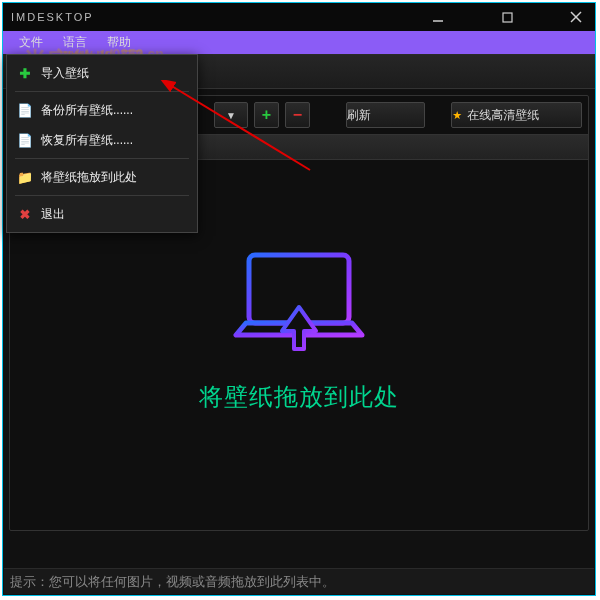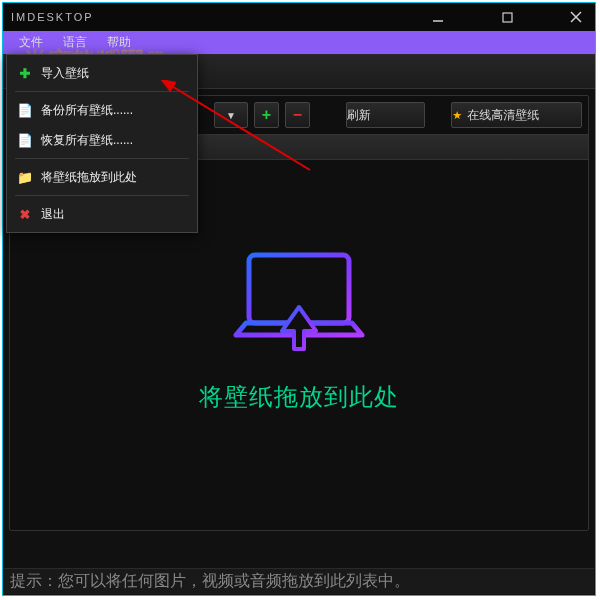--- a/index.html
+++ b/index.html
@@ -22,21 +22,21 @@
   .btn { height: 26px; border: 1px solid #444; background: linear-gradient(#2a2a2a,#1a1a1a); border-radius: 2px; color:#ddd; font-size:12px; display:flex; align-items:center; justify-content:flex-start; cursor:pointer; }
   .btn-refresh { width: 90px; margin-left: 30px; }
   .btn-online { width: 148px; margin-left: 20px; gap:5px; }
   .star { color:#ffb400; font-size:11px; }
   .table-head { display:flex; height:26px; background:linear-gradient(#2c2c2c,#222); border-top:1px solid #333; border-bottom:1px solid #333; color:#ccc; font-size:12px; align-items:center; }
   .th1 { flex:0 0 140px; border-right:1px solid #333; height:100%; }
   .th2 { flex:1; padding-left:8px; display:flex; align-items:center; }
   .drop-area { text-align:center; padding-top:87px; height:370px; }
   .laptop-svg { margin: 0 auto; display:block; }
   .drop-text { color:#00d68f; font-size:24px; margin-top:24px; letter-spacing:1px; }
-  .statusbar { position:absolute; left:1px; right:1px; bottom:1px; height:26px; background:#191919; color:#888; font-size:16px; display:flex; align-items:center; padding-left:6px; border-top:1px solid #2a2a2a; }
+  .statusbar { position:absolute; left:1px; right:1px; bottom:1px; height:26px; background:#191919; color:#888; font-size:13px; display:flex; align-items:center; padding-left:6px; border-top:1px solid #2a2a2a; }
   
   .dropdown { position:absolute; left:6px; top:54px; width:192px; background:#1f1f1f; border:1px solid #444; box-shadow:0 3px 12px rgba(0,0,0,0.7); z-index:5; padding:3px 0; }
   .dropdown .item { display:flex; align-items:center; height:30px; padding:0 10px; color:#eee; font-size:12px; cursor:pointer; gap:8px; }
   .dropdown .sep { height:1px; background:#3a3a3a; margin:3px 8px; }
   .di-ico { width:16px; height:16px; display:flex; align-items:center; justify-content:center; font-size:13px; }
   .ico-plus { color:#28c93f; font-weight:bold; }
   .ico-doc { color:#5aa0e6; }
   .ico-exit { color:#e04040; font-weight:bold; }
   
   .wm { position:absolute; left:24px; top:18px; color:rgba(180,130,80,0.35); font-weight:bold; text-shadow:0 0 1px rgba(255,200,120,0.2); pointer-events:none; z-index:2; }

